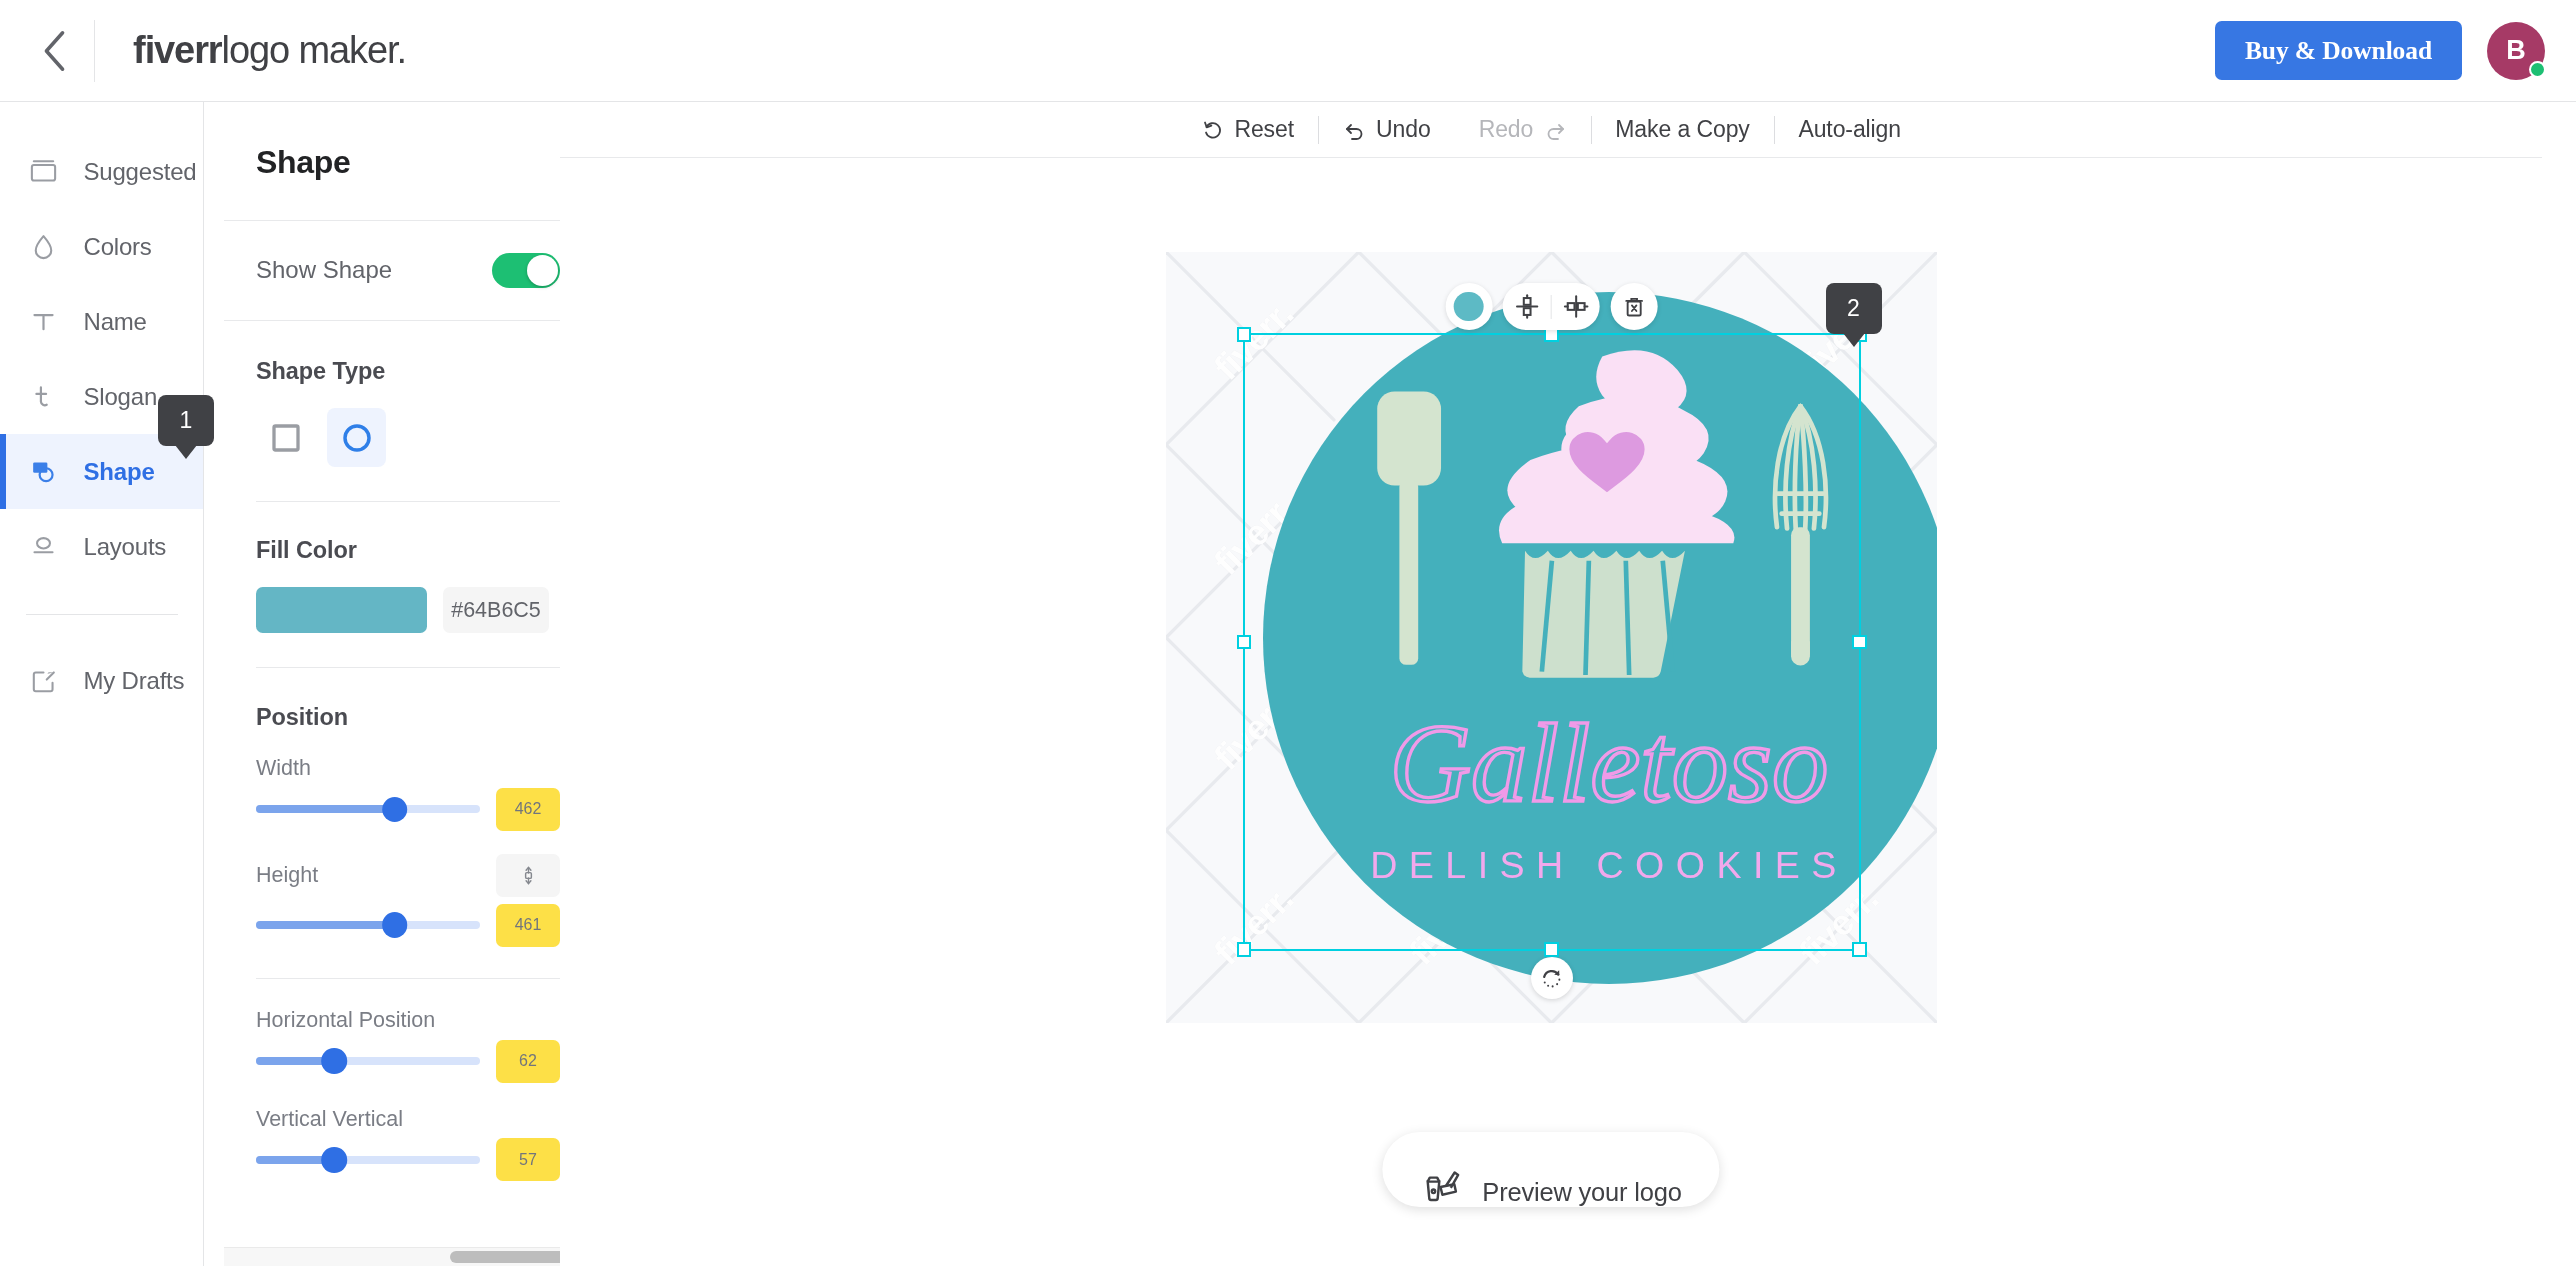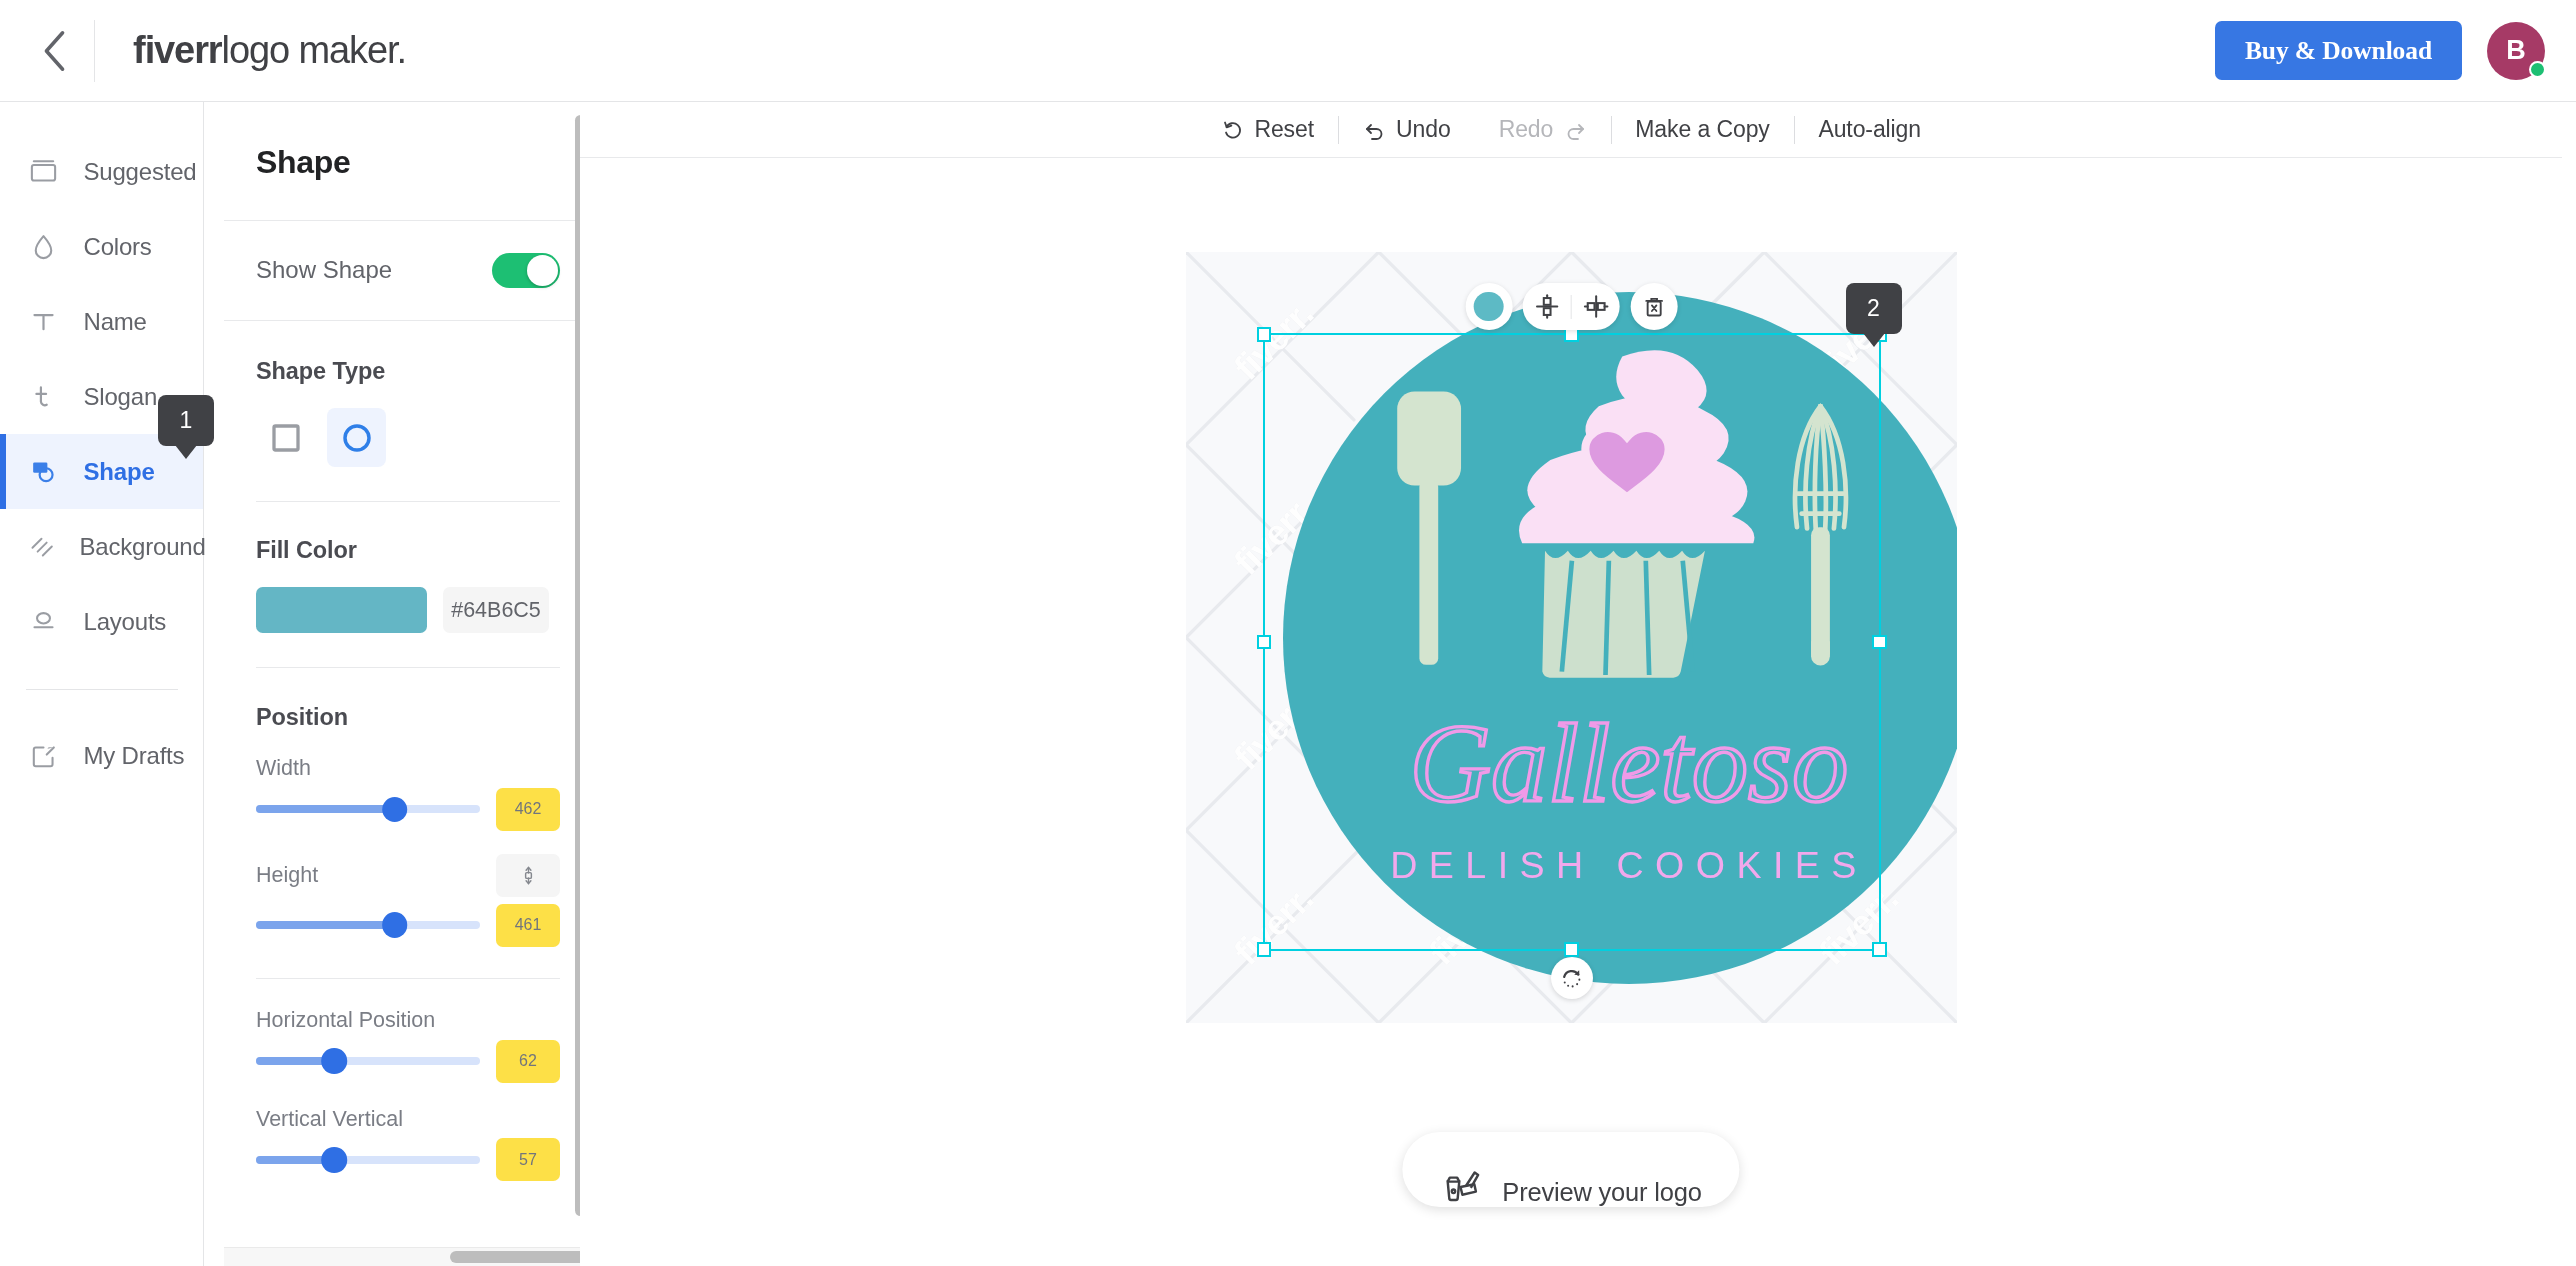--- a/index.html
+++ b/index.html
@@ -157,21 +157,21 @@
     position:absolute; left:0; bottom:0; width:369px; height:19px;
     background:#f7f7f7; border-top:0.7px solid #eaeaea;
   }
   #panel-hscroll-thumb{
     position:absolute; left:226px; bottom:3.4px; width:363px; height:12px;
     border-radius:6px; background:#bdbdbd; cursor:pointer;
   }
 
   
   #stage{
-    position:absolute; left:580px; top:102px; width:1982px; height:1164px;
+    position:absolute; left:560px; top:102px; width:1982px; height:1164px;
     background:#fff;
   }
   #toolbar{
     height:56px; border-bottom:0.7px solid #e8e9eb;
     display:flex; align-items:center; justify-content:center; gap:0;
   }
   .tb-btn{
     display:flex; align-items:center; gap:9.4px; padding:0 24px; height:56px;
     font-size:23px; color:#404145; cursor:pointer; background:none; border:none;
     font-family:"Liberation Sans", sans-serif; letter-spacing:-0.1px;
@@ -333,30 +333,20 @@
   <div class="rail-item active">
     <span class="ri-ico">
       <svg width="31" height="31" viewBox="0 0 24 24">
           <rect x="4" y="5" width="11" height="8" rx="1" fill="#3b7fe8"></rect>
           <circle cx="14" cy="14.5" r="5" fill="none" stroke="#3b7fe8" stroke-width="1.7"></circle>
         </svg>
     </span>
     <span>Shape</span>
   </div>
 
-  <div class="rail-item">
-    <span class="ri-ico">
-      <svg width="31" height="31" viewBox="0 0 24 24" stroke="#9a9da3" stroke-width="1.5" stroke-linecap="round">
-        <line x1="5" y1="13" x2="12" y2="6"></line>
-          <line x1="9" y1="16" x2="16" y2="9"></line>
-          <line x1="13" y1="19" x2="20" y2="12"></line>
-      </svg>
-    </span>
-    <span>Background</span>
-  </div>
 
   <div class="rail-item">
     <span class="ri-ico">
       <svg width="31" height="31" viewBox="0 0 24 24">
           <ellipse cx="12" cy="9.5" rx="5" ry="4" fill="none" stroke="#9a9da3" stroke-width="1.6"></ellipse>
           <line x1="5" y1="16.5" x2="19" y2="16.5" stroke="#9a9da3" stroke-width="1.6" stroke-linecap="round"></line>
         </svg>
     </span>
     <span>Layouts</span>
   </div>

